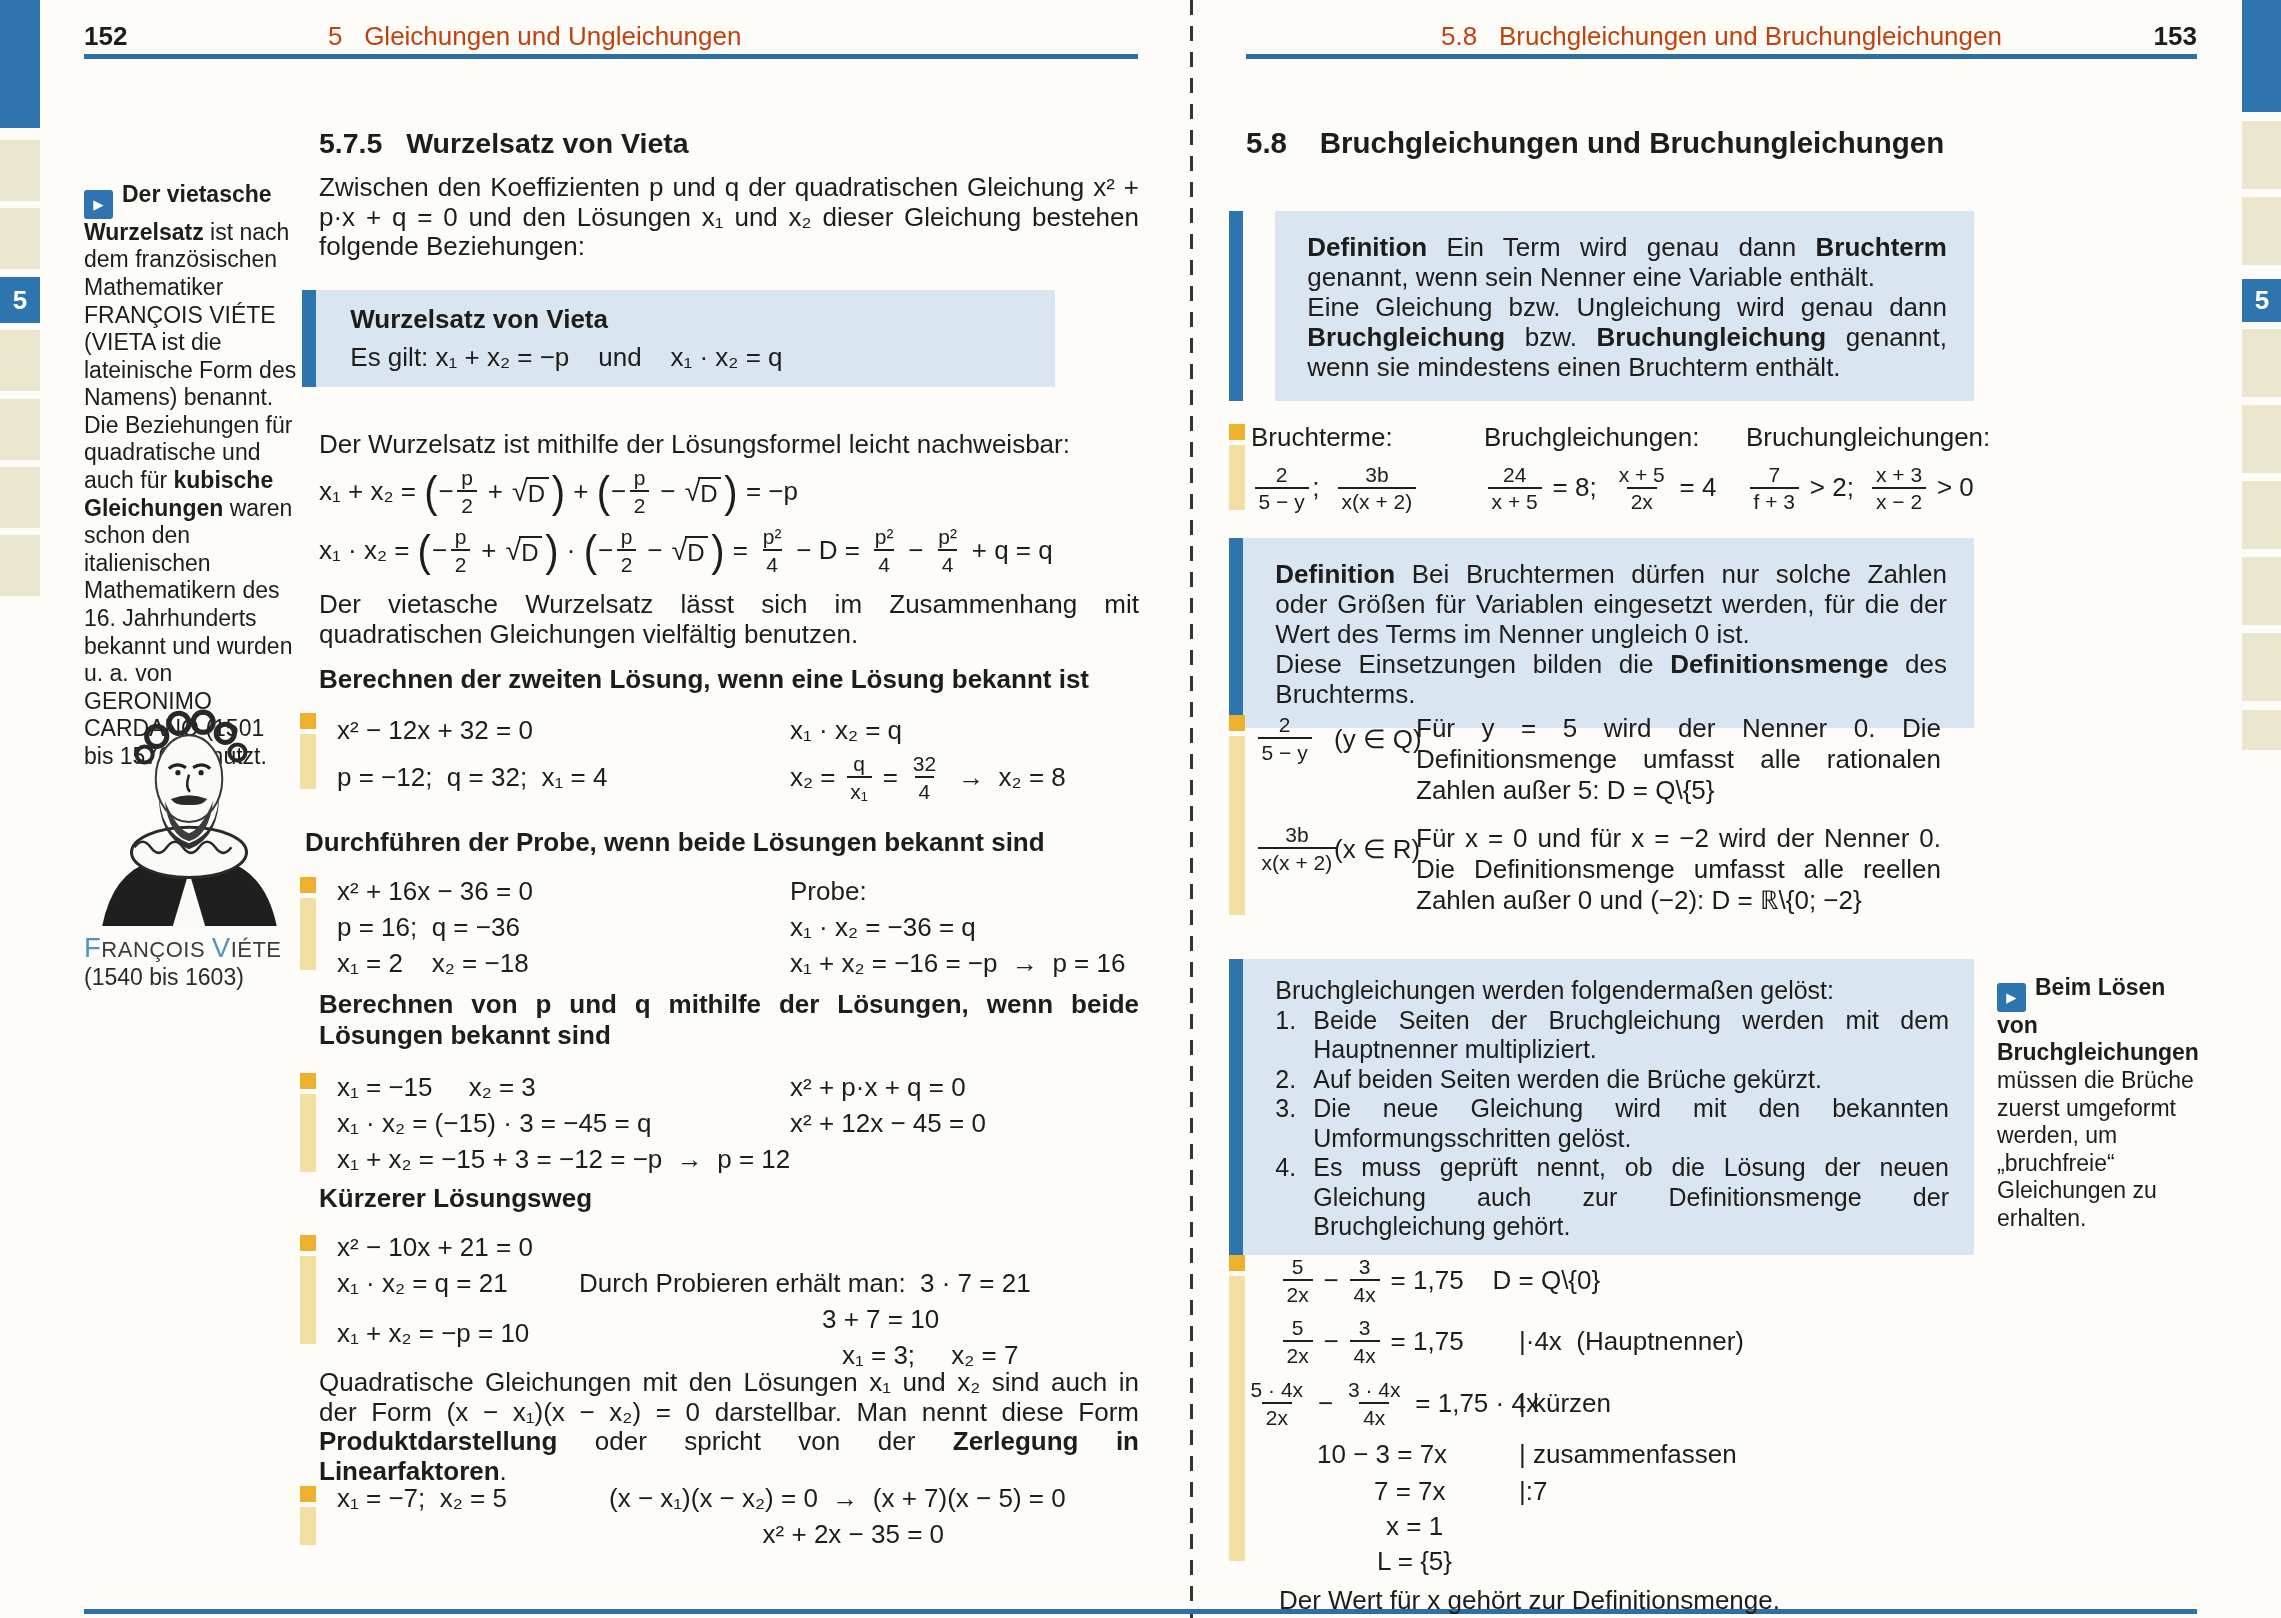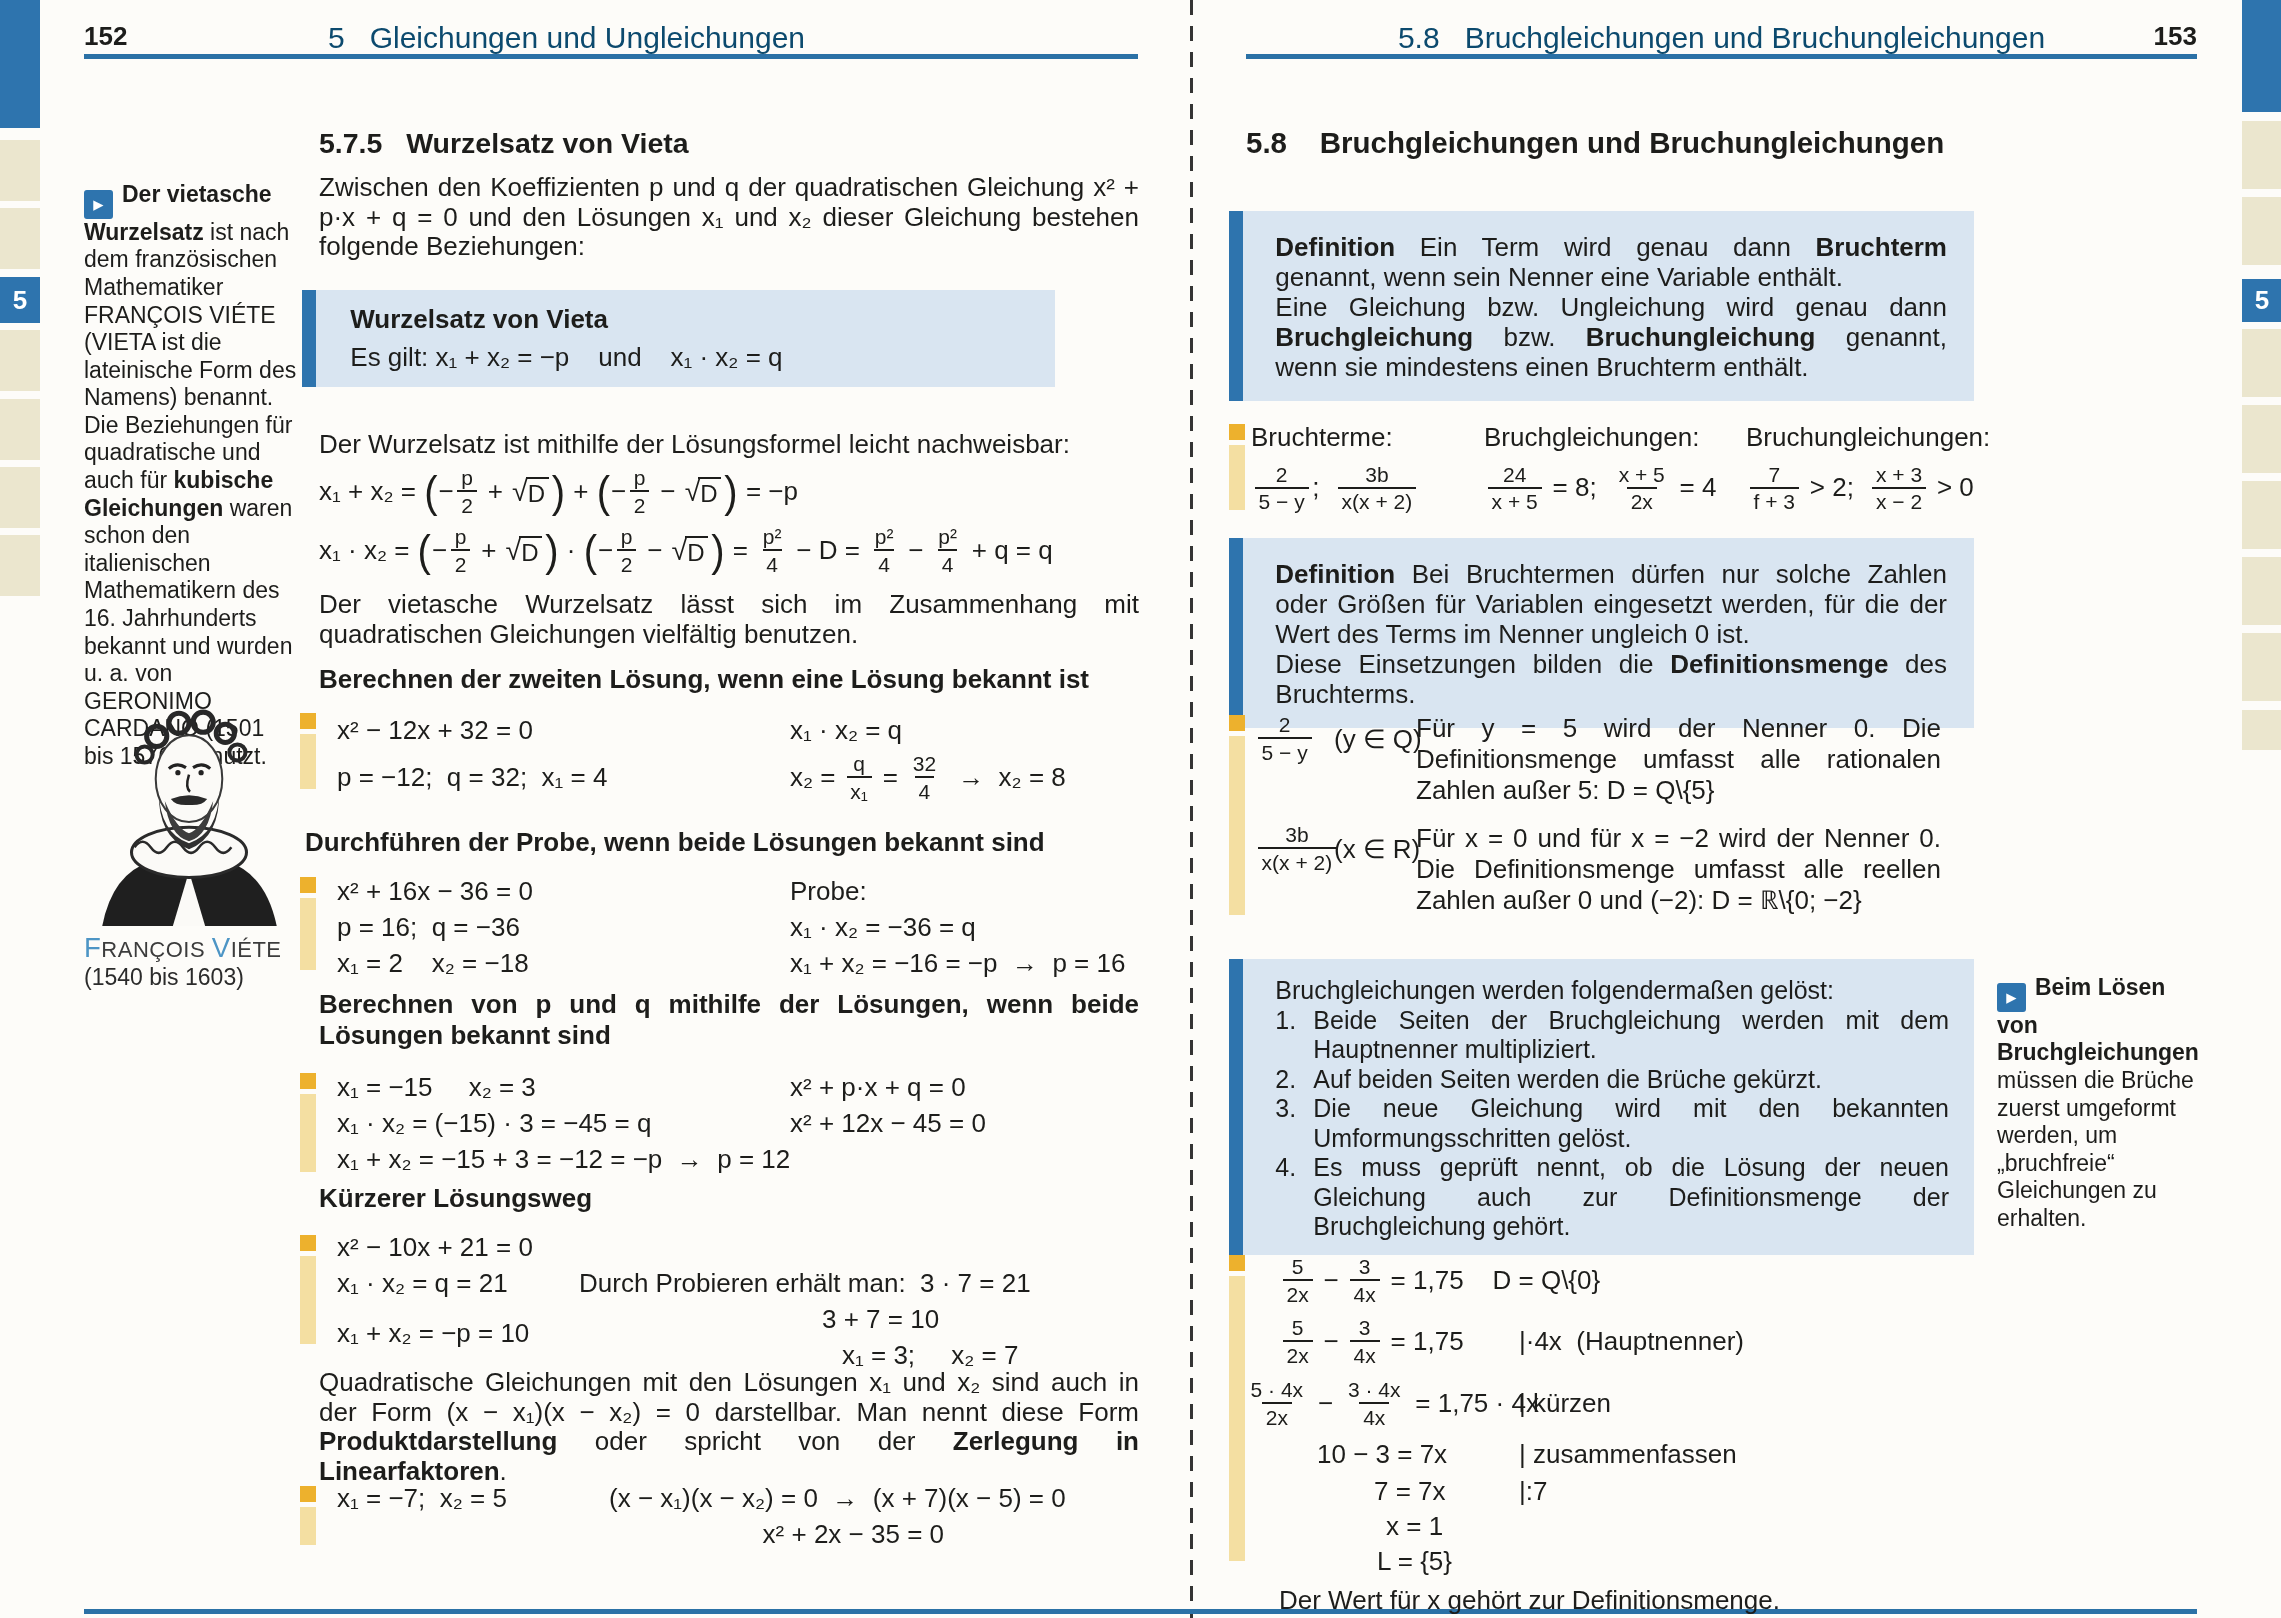--- a/index.html
+++ b/index.html
@@ -5,21 +5,21 @@
   html,body{margin:0;padding:0;background:#d8d8d8;}
   #canvas{position:relative;width:2282px;height:1619px;background:#fdfcf9;overflow:hidden;
           font-family:"Liberation Sans",sans-serif;color:#1d1d1b;}
   .abs{position:absolute;}
   
   .tab{position:absolute;width:40px;background:#ebe6ce;}
   .tab.blue{background:#2e74ae;color:#fff;font-weight:bold;font-size:26px;
             display:flex;align-items:center;justify-content:center;}
   
   .pagenum{font-size:26px;font-weight:bold;white-space:pre;}
-  .runhead{font-size:30px;color:#0c4a6e;white-space:pre;}
+  .runhead{font-size:26px;color:#c2410c;white-space:pre;}
   .headrule{position:absolute;height:4.8px;background:#2b71a6;}
   .sectitle{font-size:28.5px;font-weight:bold;white-space:pre;}
   
   .divider{position:absolute;width:2.9px;background:repeating-linear-gradient(to bottom,#343434 0 15px,transparent 15px 26px);}
   
   .mnote{font-size:23px;line-height:27.6px;text-align:left;}
   .nicon{display:inline-flex;width:28.5px;height:28.5px;background:#2e74ae;border-radius:2.9px;color:#fff;
          align-items:center;justify-content:center;font-size:13.3px;vertical-align:-6.7px;margin-right:9.5px;flex:none;}
   
   .para{font-size:26px;line-height:29.5px;text-align:justify;}
@@ -330,21 +330,21 @@
       <div class="mline">(x − x₁)(x − x₂) = 0  →  (x + 7)(x − 5) = 0</div>
     </div>
     <div class="exrow" style="height:36px;">
       <div class="c1" style="width:272px;"></div>
       <div class="mline" style="width:335px;text-align:right;">x² + 2x − 35 = 0</div>
     </div>
   </div>
 
   <div class="abs sectitle" style="left:1246px;top:126px;font-size:29.5px;">5.8    Bruchgleichungen und Bruchungleichungen</div>
 
-  <div class="bluebox" style="left:1229px;top:211px;width:745px;">
+  <div class="bluebox" style="left:1229px;top:211px;width:745px;gap:32px;">
     <div class="box-bar"></div>
     <div class="box-body def-body">
       <p class="rich"><span class="bld">Definition</span><span class="mt">   Ein Term wird genau dann </span><span class="bld">Bruchterm</span><span class="mt"> genannt, wenn sein Nenner eine Variable enthält.</span></p>
       <p class="rich"><span class="mt">Eine Gleichung bzw. Ungleichung wird genau dann </span><span class="bld">Bruchgleichung</span><span class="mt"> bzw. </span><span class="bld">Bruchungleichung</span><span class="mt"> genannt, wenn sie mindestens einen Bruchterm enthält.</span></p>
     </div>
   </div>
 
   <div class="marker" style="left:1229px;top:424px;">
       <div class="msq"></div>
       <div class="mbar" style="height:65px;"></div>

